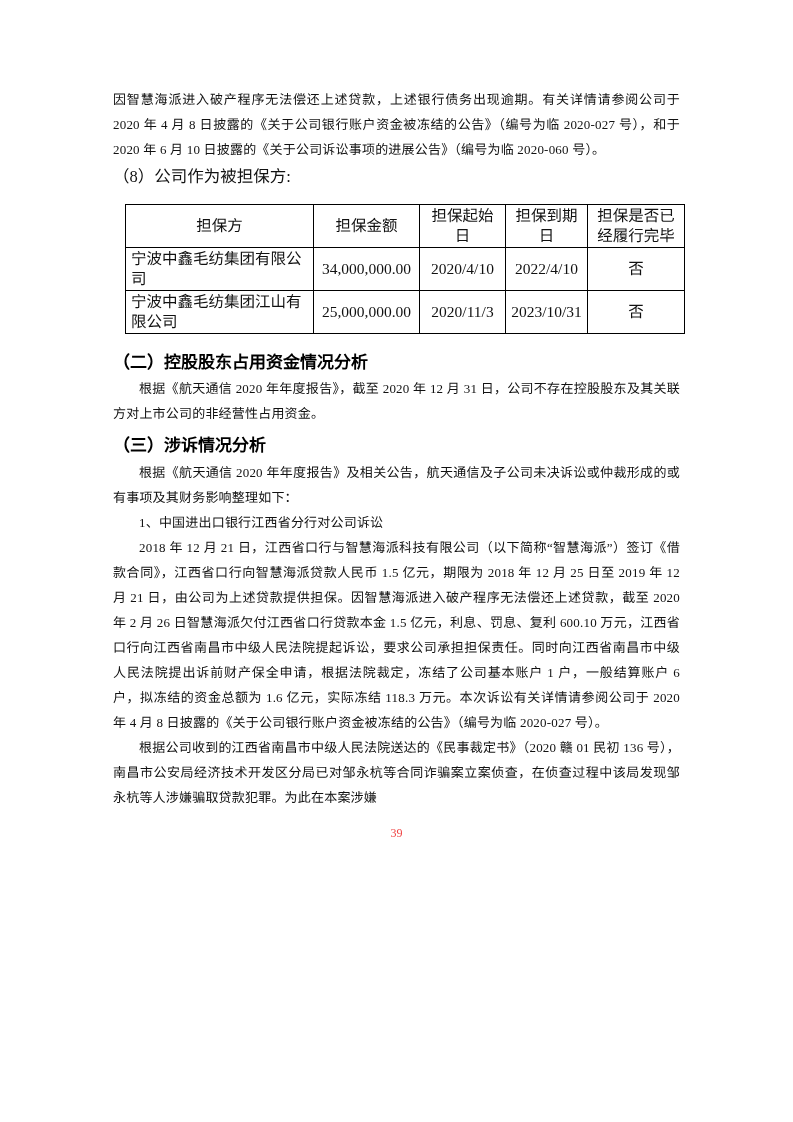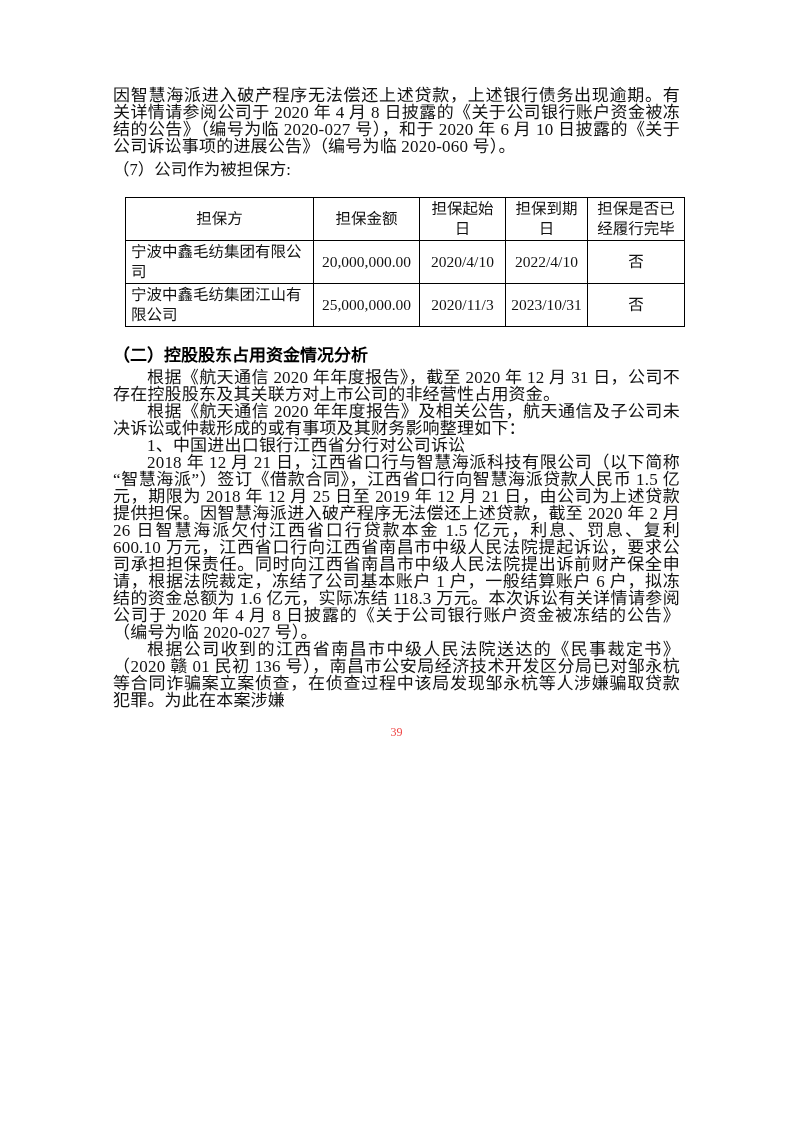--- a/index.html
+++ b/index.html
@@ -13,22 +13,22 @@
     height: 1122px;
     box-sizing: border-box;
     padding: 87px 113px 0 113px;
     background: #ffffff;
     color: #111111;
     font-family: "Liberation Serif", "DejaVu Serif", serif;
     overflow: hidden;
   }
   .para {
     margin: 0;
-    font-size: 17px;
-    line-height: 17px;
+    font-size: 13px;
+    line-height: 25px;
     text-align: justify;
     letter-spacing: 0.2px;
   }
   .para.indent { text-indent: 2em; }
   .caption {
     margin: 0;
     font-size: 16.5px;
     line-height: 30px;
     text-align: left;
   }
@@ -89,21 +89,21 @@
   .col-end       { width: 82px; }
   .col-done      { width: 97px; }
 </style>
 </head>
 <body>
 
 <div class="page">
 
   <p class="para">因智慧海派进入破产程序无法偿还上述贷款，上述银行债务出现逾期。有关详情请参阅公司于 2020 年 4 月 8 日披露的《关于公司银行账户资金被冻结的公告》（编号为临 2020-027 号），和于 2020 年 6 月 10 日披露的《关于公司诉讼事项的进展公告》（编号为临 2020-060 号）。</p>
 
-  <p class="caption">（7）公司作为被担保方:</p>
+  <p class="caption">（8）公司作为被担保方:</p>
 
   <table class="guarantee">
     <colgroup>
       <col class="col-guarantor">
       <col class="col-amount">
       <col class="col-start">
       <col class="col-end">
       <col class="col-done">
     </colgroup>
     <thead>
@@ -111,39 +111,40 @@
         <th>担保方</th>
         <th>担保金额</th>
         <th class="c-start">担保起始日</th>
         <th class="c-end">担保到期日</th>
         <th class="c-done">担保是否已经履行完毕</th>
       </tr>
     </thead>
     <tbody>
       <tr>
         <td class="name">宁波中鑫毛纺集团有限公司</td>
-        <td class="num">20,000,000.00</td>
+        <td class="num">34,000,000.00</td>
         <td class="date">2020/4/10</td>
         <td class="date">2022/4/10</td>
         <td>否</td>
       </tr>
       <tr>
         <td class="name">宁波中鑫毛纺集团江山有限公司</td>
         <td class="num">25,000,000.00</td>
         <td class="date">2020/11/3</td>
         <td class="date">2023/10/31</td>
         <td>否</td>
       </tr>
     </tbody>
   </table>
 
   <h3 class="heading h2">（二）控股股东占用资金情况分析</h3>
 
   <p class="para indent">根据《航天通信 2020 年年度报告》，截至 2020 年 12 月 31 日，公司不存在控股股东及其关联方对上市公司的非经营性占用资金。</p>
 
+  <h3 class="heading h3">（三）涉诉情况分析</h3>
 
   <p class="para indent">根据《航天通信 2020 年年度报告》及相关公告，航天通信及子公司未决诉讼或仲裁形成的或有事项及其财务影响整理如下：</p>
 
   <p class="para indent">1、中国进出口银行江西省分行对公司诉讼</p>
 
   <p class="para indent">2018 年 12 月 21 日，江西省口行与智慧海派科技有限公司（以下简称“智慧海派”）签订《借款合同》，江西省口行向智慧海派贷款人民币 1.5 亿元，期限为 2018 年 12 月 25 日至 2019 年 12 月 21 日，由公司为上述贷款提供担保。因智慧海派进入破产程序无法偿还上述贷款，截至 2020 年 2 月 26 日智慧海派欠付江西省口行贷款本金 1.5 亿元，利息、罚息、复利 600.10 万元，江西省口行向江西省南昌市中级人民法院提起诉讼，要求公司承担担保责任。同时向江西省南昌市中级人民法院提出诉前财产保全申请，根据法院裁定，冻结了公司基本账户 1 户，一般结算账户 6 户，拟冻结的资金总额为 1.6 亿元，实际冻结 118.3 万元。本次诉讼有关详情请参阅公司于 2020 年 4 月 8 日披露的《关于公司银行账户资金被冻结的公告》（编号为临 2020-027 号）。</p>
 
   <p class="para indent">根据公司收到的江西省南昌市中级人民法院送达的《民事裁定书》（2020 赣 01 民初 136 号），南昌市公安局经济技术开发区分局已对邹永杭等合同诈骗案立案侦查，在侦查过程中该局发现邹永杭等人涉嫌骗取贷款犯罪。为此在本案涉嫌</p>
 
   <div class="page-number">39</div>

